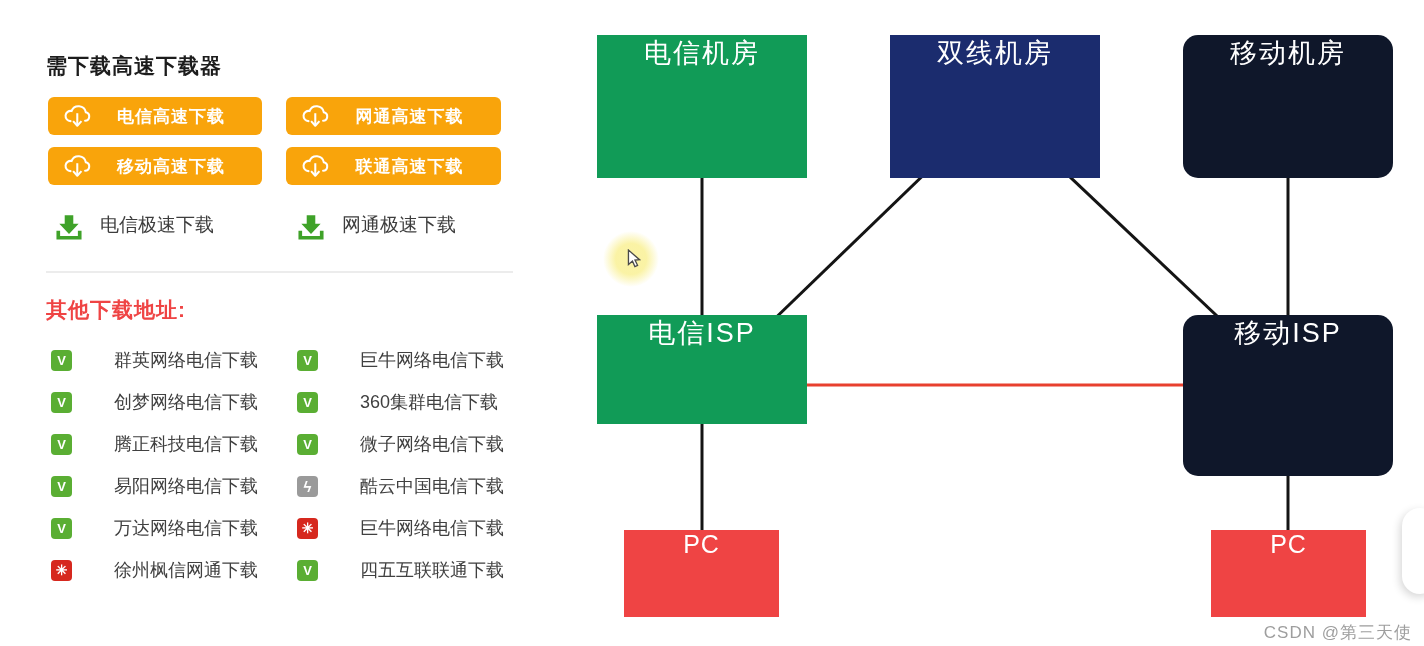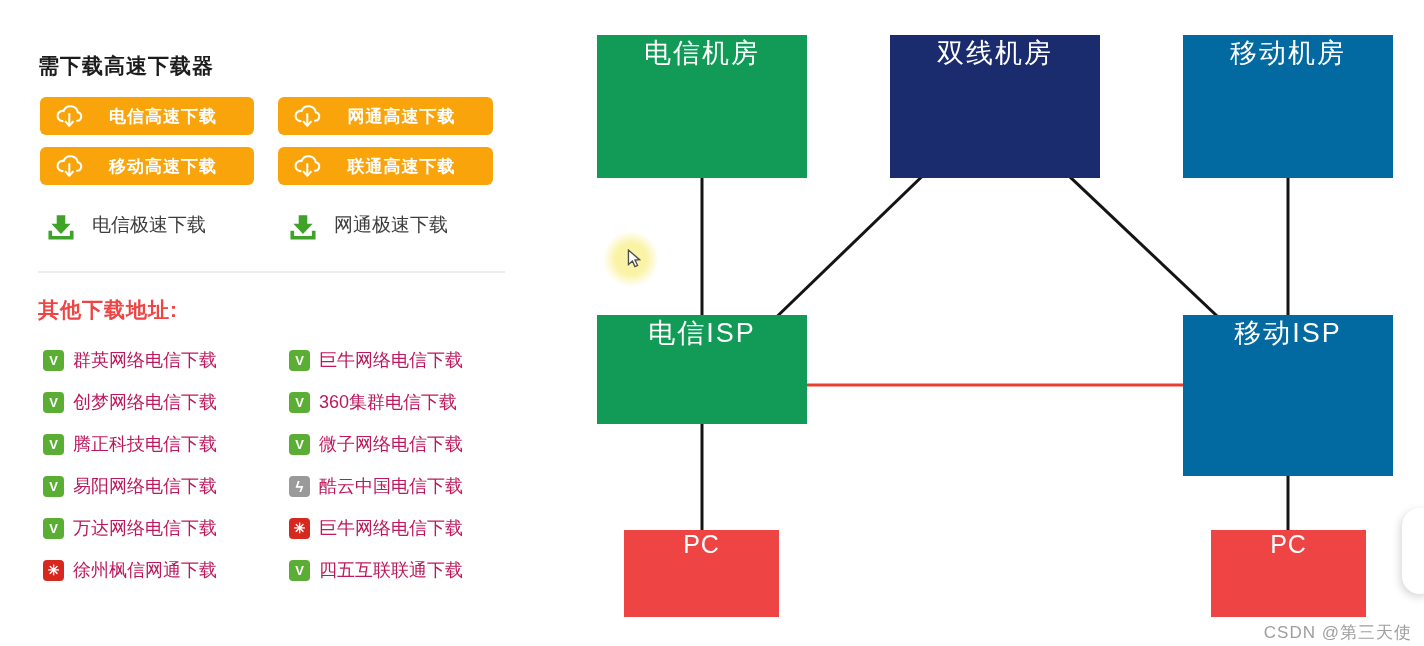--- a/index.html
+++ b/index.html
@@ -1,20 +1,20 @@
 <!DOCTYPE html>
 <html><head>
 <meta charset="utf-8">
 <style>
   * { margin:0; padding:0; box-sizing:border-box; }
   body { background:#fff; font-family:"Liberation Sans", sans-serif; }
   .canvas { position:relative; width:1424px; height:646px; background:#ffffff; overflow:hidden; }
 
   
-  .left-panel { position:absolute; left:38px; top:0; width:470px; height:510px; }
+  .left-panel { position:absolute; left:46px; top:0; width:470px; height:510px; }
   .panel-title { position:absolute; left:0; top:52px; font-size:21px; font-weight:bold; color:#1c1c1c; letter-spacing:1px; }
   .btn-grid { position:absolute; left:2px; top:97px; display:grid; grid-template-columns:214px 215px; grid-auto-rows:38px; column-gap:24px; row-gap:12px; }
   .dl-btn { display:flex; align-items:center; background:#F9A40B; border:none; border-radius:6px; cursor:pointer; padding:0 12px 0 14px; }
   .dl-btn .cloud-icon { display:flex; align-items:center; }
   .dl-btn-label { flex:1; text-align:center; color:#ffffff; font-size:17px; font-weight:bold; letter-spacing:1px; }
   .express-row { position:absolute; left:0; top:212px; width:470px; height:36px; }
   .express-link { position:absolute; top:0; display:flex; align-items:flex-start; gap:16px; cursor:pointer; text-decoration:none; }
   .express-link.first { left:8px; }
   .express-link.second { left:250px; }
   .express-label { font-size:19px; color:#3d3d3d; }
@@ -22,30 +22,30 @@
   .other-title { position:absolute; left:0; top:296px; font-size:21px; font-weight:bold; color:#ef4444; letter-spacing:1px; }
   .link-grid { position:absolute; left:5px; top:339px; display:grid; grid-template-columns:246px 220px; grid-auto-rows:42px; }
   .dl-link { display:flex; align-items:center; gap:9px; cursor:pointer; text-decoration:none; }
   .src-icon { width:21px; height:21px; border-radius:4px; display:flex; align-items:center; justify-content:center; color:#fff; font-weight:bold; flex:0 0 21px; }
   .src-icon[data-icon="v-badge-green"] { background:#5aae33; }
   .src-icon[data-icon="v-badge-green"]::before { content:"V"; font-size:13px; line-height:1; }
   .src-icon[data-icon="knot-red"] { background:#d6281e; }
   .src-icon[data-icon="knot-red"]::before { content:"✳"; font-size:14px; line-height:1; }
   .src-icon[data-icon="lightning-gray"] { background:#9a9a9a; }
   .src-icon[data-icon="lightning-gray"]::before { content:"ϟ"; font-size:15px; line-height:1; font-weight:bold; }
-  .src-label { font-size:18px; color:#be185d; white-space:nowrap; }
+  .src-label { font-size:18px; color:#404040; white-space:nowrap;margin-left:33px; }
 
   
   .diagram { position:absolute; left:0; top:0; width:1424px; height:646px; pointer-events:none; }
   .edges { position:absolute; left:0; top:0; z-index:1; }
   .node { position:absolute; z-index:2; display:flex; align-items:flex-start; justify-content:center; color:#ffffff; }
   .node-label { font-size:27px; letter-spacing:2px; }
   .node.green { background:#119B57; }
   .node.navy { background:#1B2C6E; }
-  .node.purple { background:#0369a1; }
+  .node.purple { background:#0f172a;border-radius:15px; }
   .node.orange { background:#ef4444; }
   .n-telecom-room { left:597px; top:35px; width:210px; height:143px; }
   .n-dual-room { left:890px; top:35px; width:210px; height:143px; }
   .n-mobile-room { left:1183px; top:35px; width:210px; height:143px; }
   .n-telecom-isp { left:597px; top:315px; width:210px; height:109px; }
   .n-mobile-isp { left:1183px; top:315px; width:210px; height:161px; }
   .n-pc-left { left:624px; top:530px; width:155px; height:87px; }
   .n-pc-right { left:1211px; top:530px; width:155px; height:87px; }
   .n-pc-left .node-label, .n-pc-right .node-label { font-size:25px; letter-spacing:1px; }
 

